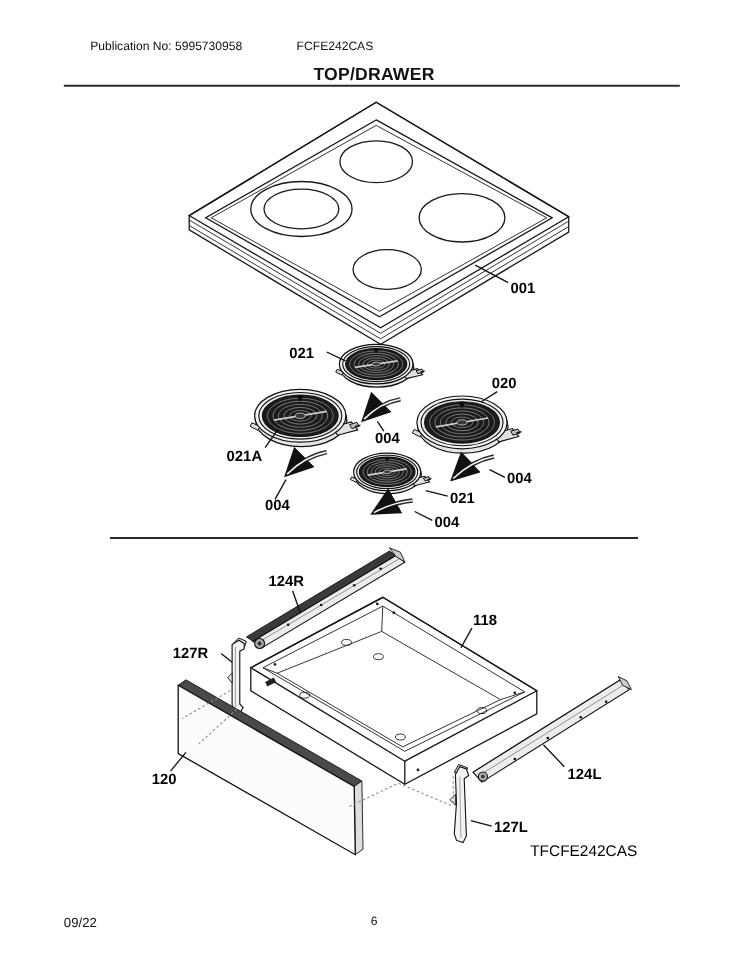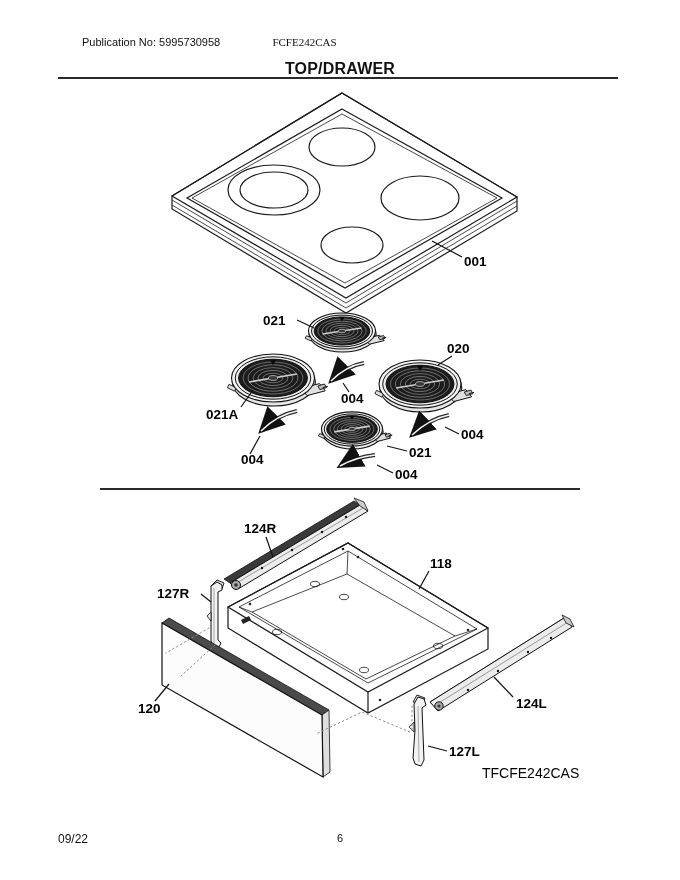--- a/index.html
+++ b/index.html
@@ -3,21 +3,21 @@
 <meta charset="utf-8">
 <style>
   html,body { margin:0; padding:0; }
   body {
     width:680px; height:880px; position:relative;
     background:#ffffff; color:#111;
     font-family:"Liberation Sans", sans-serif;
     overflow:hidden;
   }
   .hdr-pub   { position:absolute; left:58px;  top:36px; font-size:11px;margin-left:24px; }
-  .hdr-model { position:absolute; left:0; width:609px; text-align:center; top:36px; font-size:11px;font-family:Liberation Serif, serif; }
+  .hdr-model { position:absolute; left:0; width:609px; text-align:center; top:36px; font-size:11px; }
   .hdr-title { position:absolute; left:0; width:680px; text-align:center; top:60px; font-size:16px; font-weight:700; letter-spacing:.2px; }
   .ftr-date  { position:absolute; left:58px; top:832px; font-size:12px; }
   .ftr-page  { position:absolute; left:0; width:680px; text-align:center; top:832px; font-size:11px; }
   svg.diagram { position:absolute; left:0; top:0; }
   text.lbl { font-family:"Liberation Sans", sans-serif; font-size:13.5px; font-weight:700; fill:#000; }
   text.tag { font-family:"Liberation Sans", sans-serif; font-size:14px;  font-weight:400; fill:#000; }
   .ln  { stroke:#1a1a1a; stroke-width:1.2; fill:none; }
   .thin{ stroke:#1a1a1a; stroke-width:0.8; fill:none; }
   .leader { stroke:#111; stroke-width:1.2; fill:none; }
   .dots { stroke:#8a8a8a; stroke-width:1; stroke-dasharray:1.5 3; fill:none; stroke-linecap:round; }

